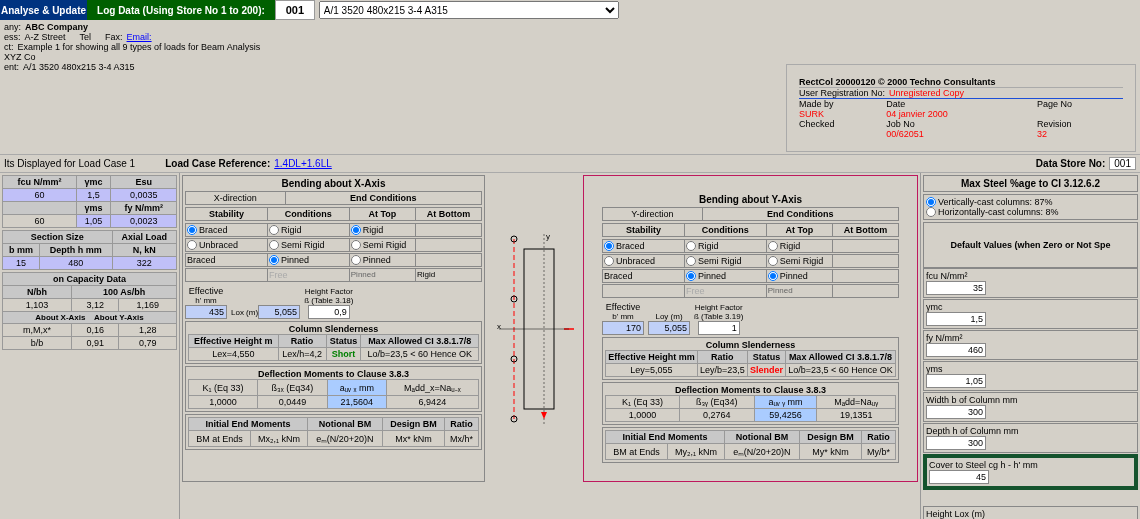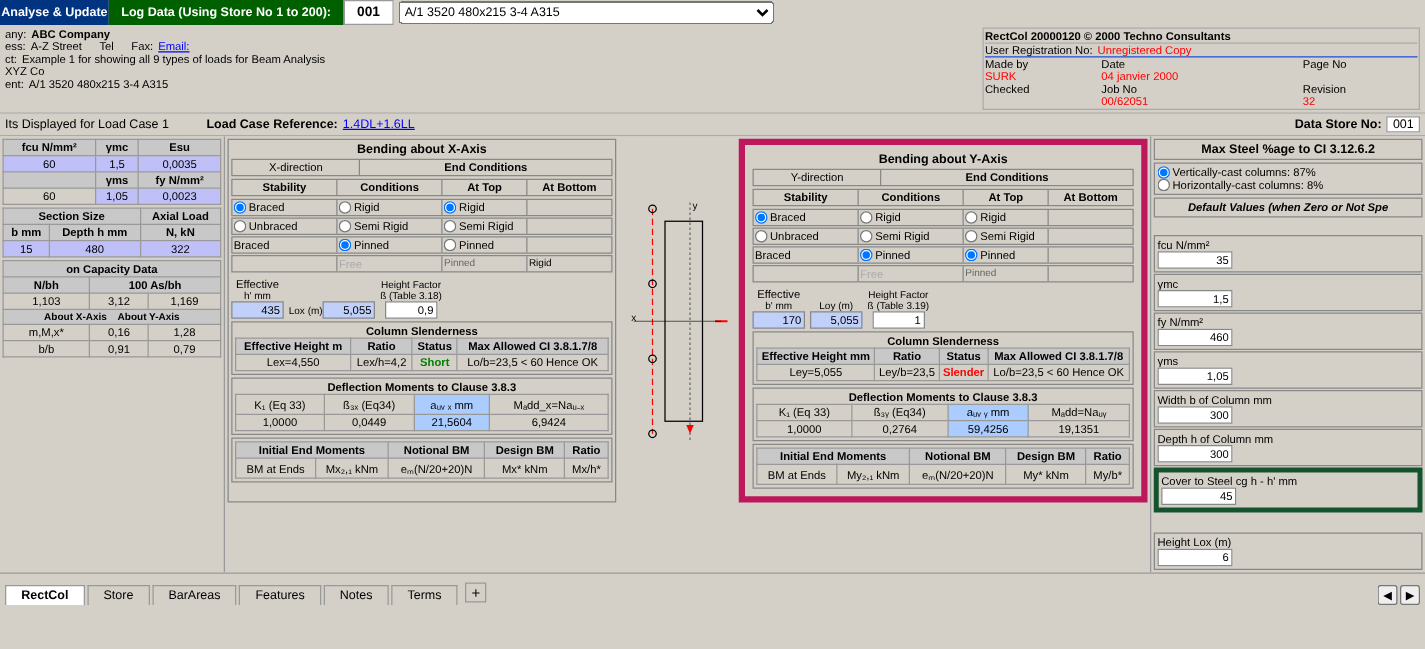--- a/index.html
+++ b/index.html
@@ -59,21 +59,21 @@
         <span>Example 1 for showing all 9 types of loads for Beam Analysis</span>
       </div>
       <div style="display:flex; gap:4px;">
         <span>XYZ Co</span>
       </div>
       <div style="display:flex; gap:4px;">
         <span>ent:</span>
         <span>A/1 3520 480x215 3-4 A315</span>
       </div>
     </div>
-    <div style="width:350px; border:1px solid #aaa; font-size:9px; padding:1px;">
+    <div style="width:350px; border:1px solid #aaa; font-size:9px; padding:12px;margin-top:42px;">
       <div style="display:flex; justify-content:space-between; border-bottom:1px solid #aaa;">
         <span style="font-weight:bold;">RectCol 20000120 © 2000 Techno Consultants</span>
       </div>
       <div style="display:flex; gap:4px; border-bottom:1px solid #1d4ed8;">
         <span>User Registration No:</span>
         <span style="color:red;">Unregistered Copy</span>
       </div>
       <div style="display:flex; gap:4px;">
         <table style="border-collapse:collapse; font-size:9px; width:100%;">
           <tbody>
@@ -360,21 +360,21 @@
             <line x1="50" y1="5" x2="50" y2="195" stroke="black" stroke-width="0.5" stroke-dasharray="2,2"></line>
             <text x="52" y="10" font-size="8" fill="black">y</text>
 
             <line x1="5" y1="100" x2="75" y2="100" stroke="black" stroke-width="0.5"></line>
             <text x="3" y="100" font-size="8" fill="black">x</text>
 
             <polygon points="50,190 47,183 53,183" fill="red"></polygon>
           </svg>
         </div>
 
-        <div style="flex:1; border:5px solid #be185d; padding:6px; background:#d4d0c8;">
+        <div style="flex:1; border:1px solid #be185d; padding:18px; background:#d4d0c8;">
           <div style="font-size:10px; font-weight:bold; text-align:center; margin-bottom:2px;">Bending about Y-Axis</div>
 
           <div style="display:flex; font-size:9px; border:1px solid #888; margin-bottom:2px;">
             <div style="flex:1; border-right:1px solid #888; text-align:center; padding:1px;">Y-direction</div>
             <div style="flex:2; text-align:center; padding:1px; font-weight:bold;">End Conditions</div>
           </div>
 
           <div style="display:flex; font-size:9px; border:1px solid #888; margin-bottom:2px;">
             <div style="flex:1; border-right:1px solid #888; text-align:center; padding:1px; font-weight:bold;">Stability</div>
             <div style="flex:1; border-right:1px solid #888; text-align:center; padding:1px; font-weight:bold;">Conditions</div>
@@ -523,21 +523,21 @@
         <div style="display:flex; align-items:center; gap:2px;">
           <input type="radio" name="cast-type" checked="" style="">
           <span>Vertically-cast columns: 87%</span>
         </div>
         <div style="display:flex; align-items:center; gap:2px;">
           <input type="radio" name="cast-type" style="">
           <span>Horizontally-cast columns: 8%</span>
         </div>
       </div>
 
-      <div style="font-weight:bold; font-size:9px; text-align:center; padding:2px; border:1px solid #888; margin-bottom:14px;font-style:italic;">Default Values (when Zero or Not Spe</div>
+      <div style="font-weight:bold; font-size:9px; text-align:center; padding:17px; border:1px solid #888; margin-bottom:0;">Default Values (when Zero or Not Spe</div>
 
       <div style="border:1px solid #888; padding:2px; margin-bottom:1px;">
         <div style="font-size:9px;">fcu N/mm²</div>
         <input class="small-input white-input" value="35" style="width: 60px;">
       </div>
 
       <div style="border:1px solid #888; padding:2px; margin-bottom:1px;">
         <div style="font-size:9px;">γmc</div>
         <input class="small-input white-input" value="1,5" style="width: 60px;">
       </div>

